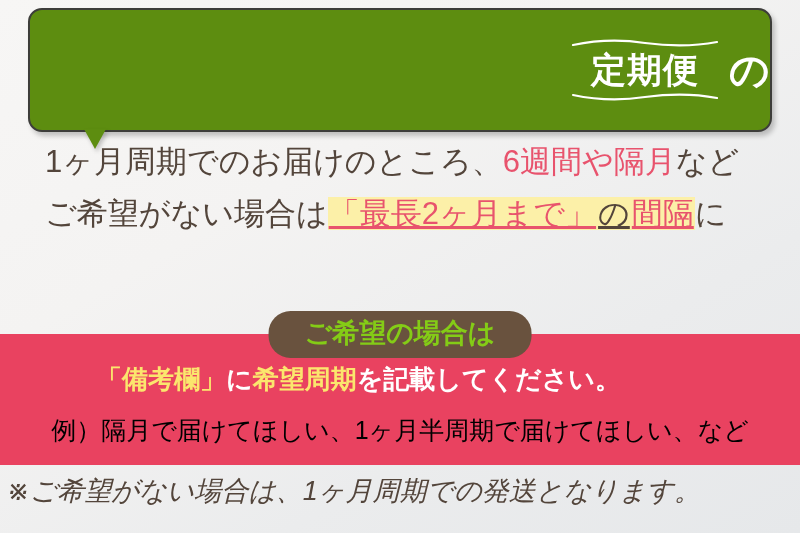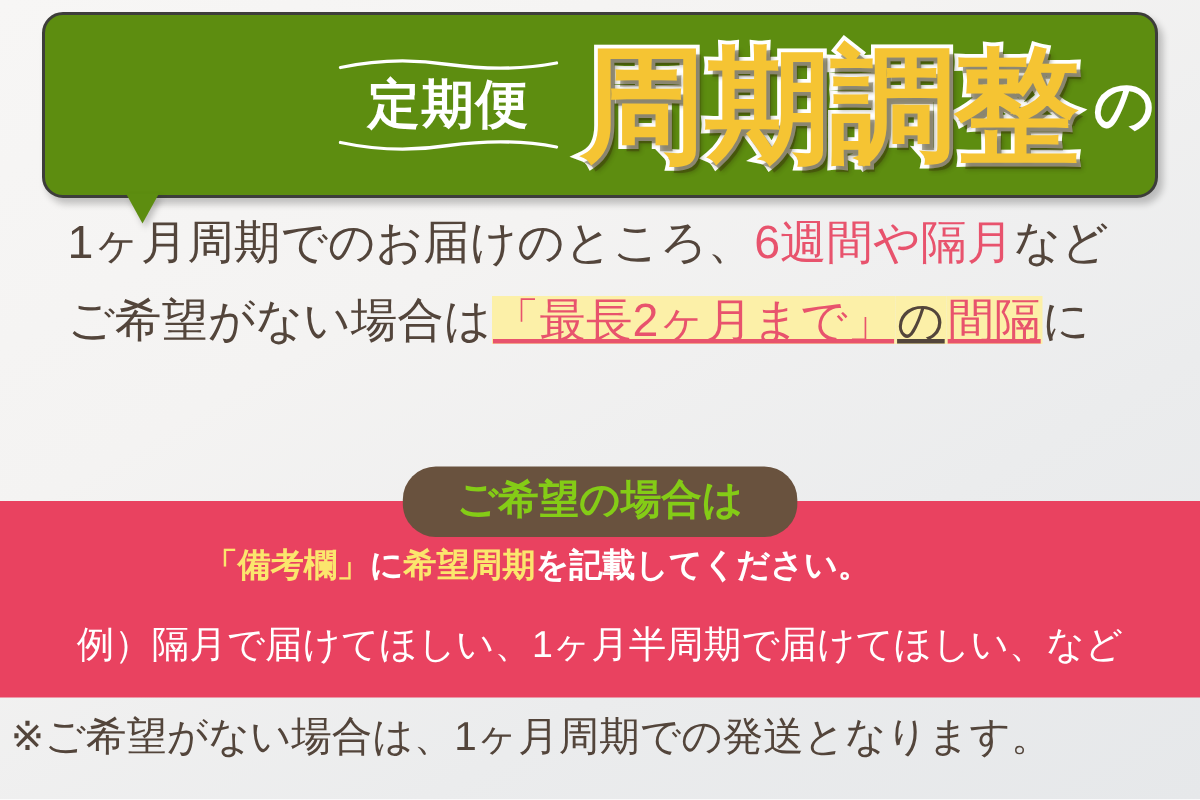--- a/index.html
+++ b/index.html
@@ -163,72 +163,72 @@
     width: 800px;
     height: 131px;
     background: #e94260;
   }
   .pink-main {
     position: absolute;
     left: 0;
     top: 32px;
     width: 717px;
     text-align: center;
-    font-size: 22px;
+    font-size: 26px;
     font-weight: 700;
     line-height: 1;
     color: #ffffff;
     white-space: nowrap;
   }
   .yellow-t { color: #fbe66d; }
   .pink-ex {
     position: absolute;
     left: 0;
     top: 84px;
     width: 800px;
     text-align: center;
     font-size: 25px;
     font-weight: 400;
     line-height: 1;
-    color: #ffffff;
+    color: #000000;
     white-space: nowrap;
   }
 
   
   .footnote {
     position: absolute;
     left: 0;
     top: 478px;
     width: 708px;
     text-align: center;
     font-size: 27px;
     line-height: 1;
     color: #53453b;
     white-space: nowrap;
+    font-style: italic;
   }
 </style>
 </head>
 <body>
 
 <div id="banner">
 
   <div class="header-wrap">
     <div class="header-box">
 
       <div class="teiki-block">
         <svg class="wave top" viewBox="0 0 148 9" preserveAspectRatio="none">
           <path d="M2 6 C 30 0, 55 1, 74 4 C 96 7, 120 8, 146 3" fill="none" stroke="#ffffff" stroke-width="2.2" stroke-linecap="round"></path>
         </svg>
         <div class="teiki-text">定期便</div>
         <svg class="wave bottom" viewBox="0 0 148 9" preserveAspectRatio="none">
           <path d="M2 3 C 30 9, 55 8, 74 5 C 96 2, 120 1, 146 6" fill="none" stroke="#ffffff" stroke-width="2.2" stroke-linecap="round"></path>
         </svg>
       </div>
 
-      <div class="main-kanji">周期調整</div>
 
       <div class="no-char">の</div>
 
 
     </div>
     <div class="header-tail"></div>
   </div>
 
   <div class="body-lines">
     <div class="bline"><span>1ヶ月周期でのお届けのところ、</span><span class="pink-t">6週間や隔月</span><span>など</span></div>

